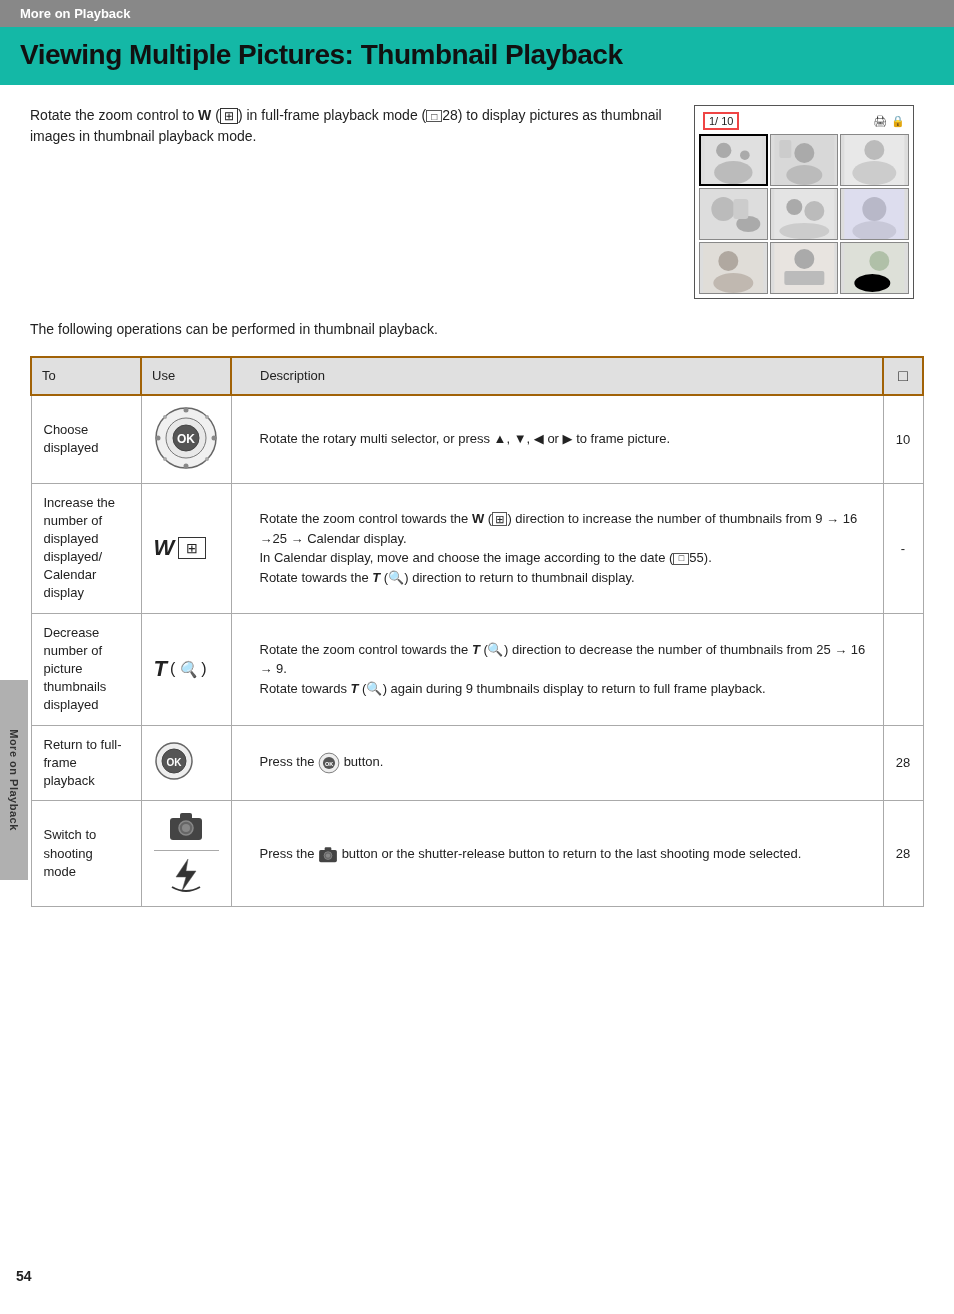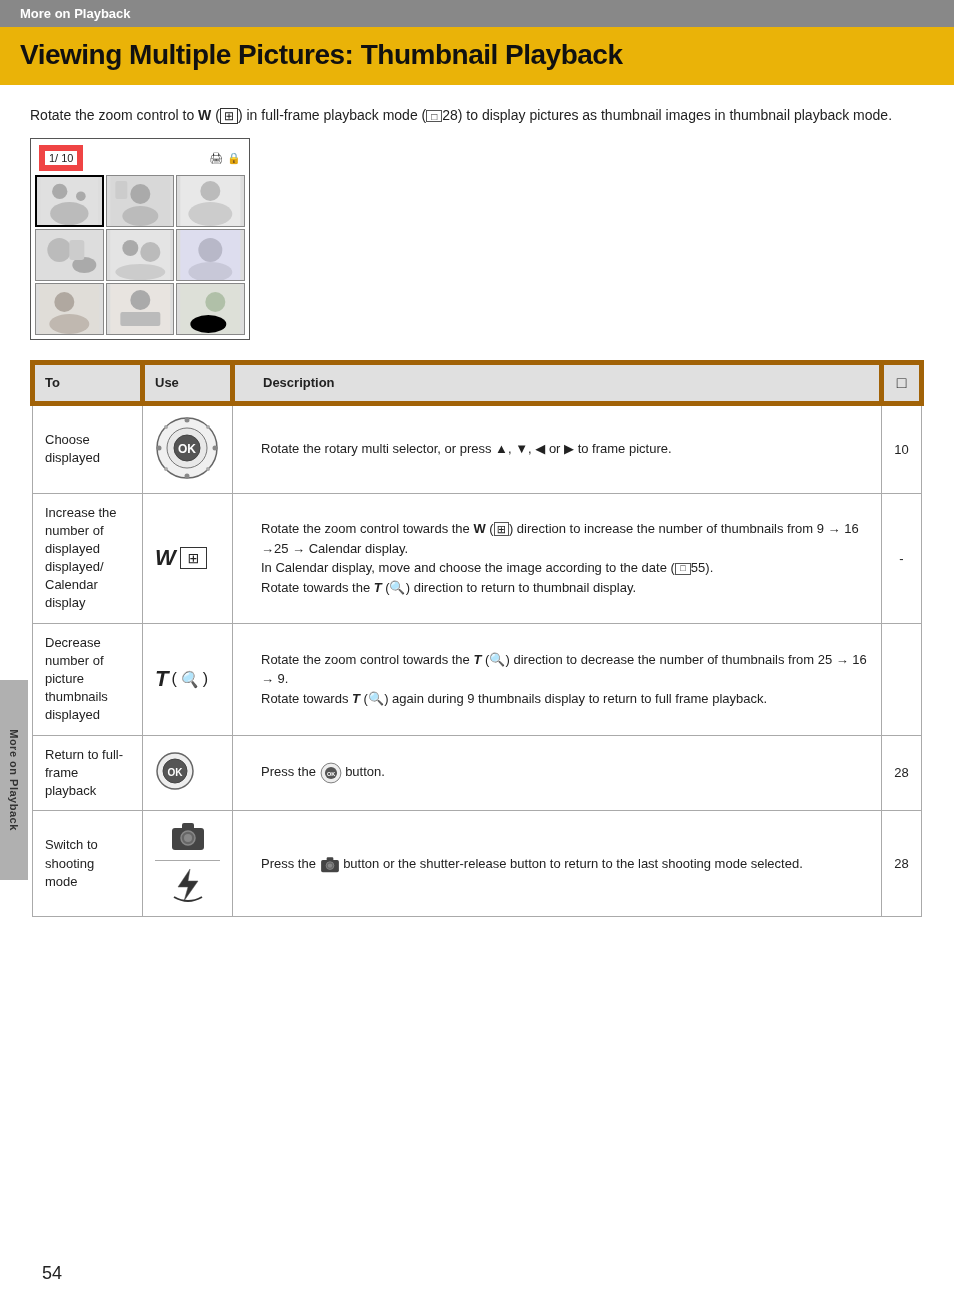--- a/index.html
+++ b/index.html
@@ -17,41 +17,41 @@
     .top-header {
       background: #888;
       padding: 6px 20px;
       color: #fff;
       font-size: 13px;
       font-weight: bold;
     }
 
     
     .title-bar {
-      background: #eab308;
+      background: #14b8a6;
       padding: 12px 20px 14px 20px;
     }
     .title-bar h1 {
       font-size: 28px;
       font-weight: bold;
       color: #111;
       letter-spacing: -0.5px;
     }
 
     
     .content {
       padding: 20px 30px 20px 30px;
       display: flex;
       flex-direction: column;
     }
 
     
     .intro-section {
       display: flex;
-      flex-direction: column;
+      flex-direction: row;
       margin-bottom: 20px;
       gap: 12px;
     }
     .intro-text {
       flex: 1;
       font-size: 14px;
       line-height: 1.5;
       padding-right: 20px;
     }
     .intro-image {
@@ -68,21 +68,21 @@
     }
     .camera-display .status-bar {
       display: flex;
       justify-content: space-between;
       align-items: center;
       font-size: 11px;
       padding: 2px 4px;
       margin-bottom: 2px;
     }
     .camera-display .status-bar .left {
-      border: 6px solid #ef4444;
+      border: 2px solid #ef4444;
       padding: 1px 4px;
       font-size: 11px;
     }
     .camera-display .status-bar .right {
       display: flex;
       gap: 4px;
     }
     .thumb-grid {
       display: grid;
       grid-template-columns: repeat(3, 1fr);
@@ -113,24 +113,24 @@
     }
 
     
     .info-table {
       width: 100%;
       border-collapse: collapse;
       font-size: 13px;
     }
     .info-table th {
       background: #e0e0e0;
-      border: 5px solid #a16207;
+      border: 2px solid #a16207;
       padding: 8px 10px;
       text-align: center;
-      font-weight: bold;
+      font-weight: normal;
     }
     .info-table td {
       border: 1px solid #aaa;
       padding: 10px 12px;
       vertical-align: middle;
     }
     .info-table .col-to {
       width: 110px;
       text-align: left;
       font-size: 13px;
@@ -202,23 +202,23 @@
       font-size: 11px;
       font-weight: bold;
       color: #333;
       letter-spacing: 0.5px;
     }
 
     
     .page-number {
       position: absolute;
       bottom: 30px;
-      left: 42px;
-      font-size: 18px;
-      font-weight: normal;
+      left: 16px;
+      font-size: 14px;
+      font-weight: bold;
     }
     .ref-box {
       display: inline-flex;
       border: 1px solid #555;
       font-size: 10px;
       padding: 0 2px;
       align-items: center;
       justify-content: center;
       width: 16px;
       height: 12px;
@@ -325,20 +325,21 @@
               <rect width="60" height="50" fill="#dde0d8"></rect>
               <circle cx="35" cy="18" r="10" fill="#b0c0a8"></circle>
               <ellipse cx="28" cy="40" rx="18" ry="9" fill="#c0cob8"></ellipse>
             </svg>
           </div>
         </div>
       </div>
     </div>
   </div>
 
+  <p class="following-text">The following operations can be performed in thumbnail playback.</p>
 
   <table class="info-table">
     <thead>
       <tr>
         <th class="col-to">To</th>
         <th class="col-use">Use</th>
         <th class="col-desc">Description</th>
         <th class="col-page">
           <span style="font-size:16px;">□</span>
         </th>

